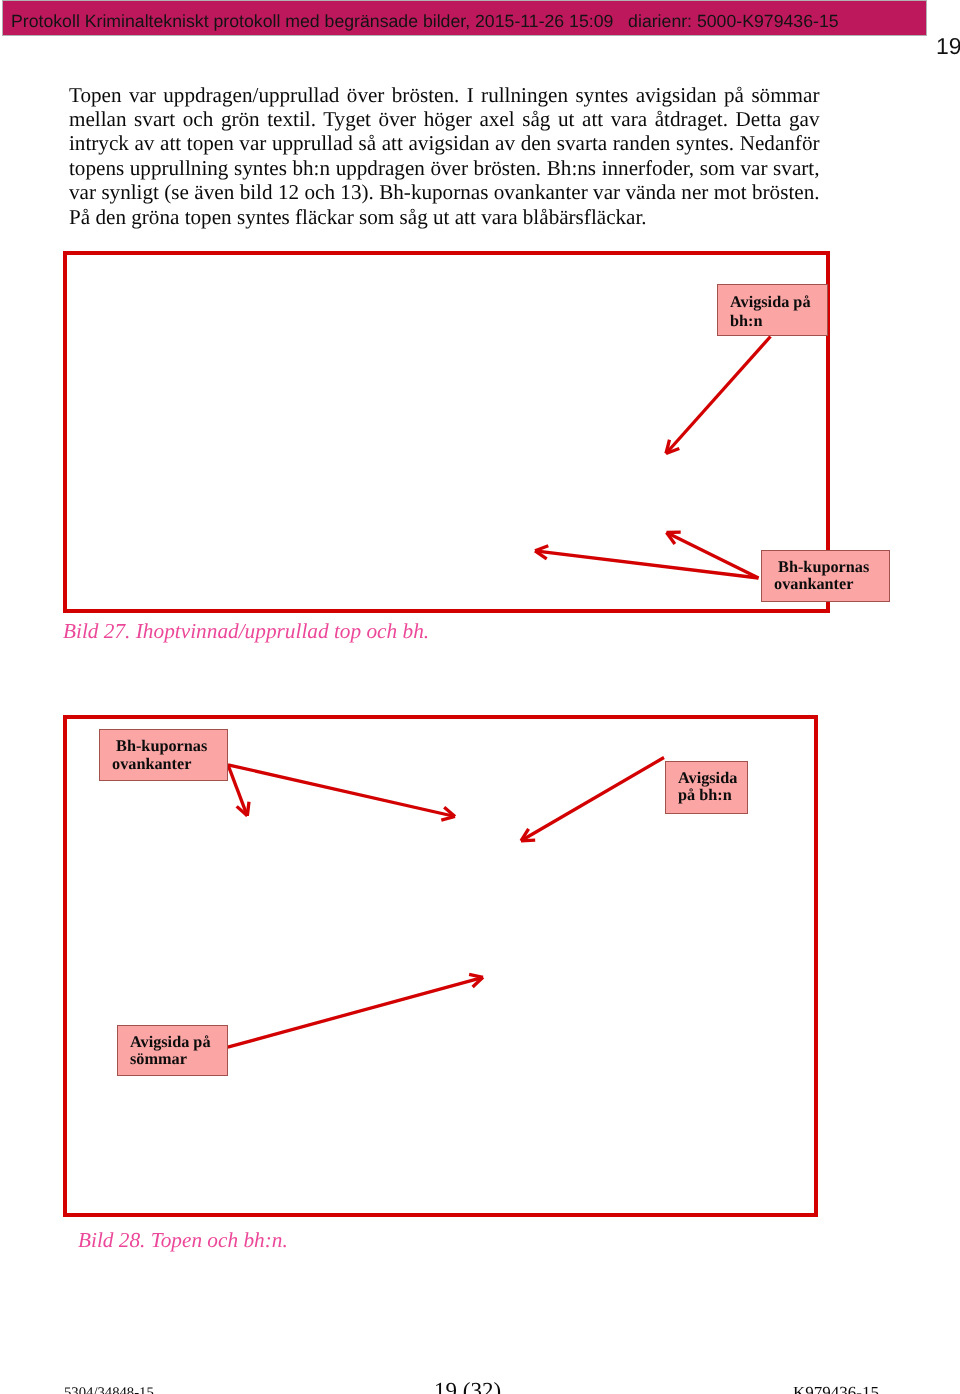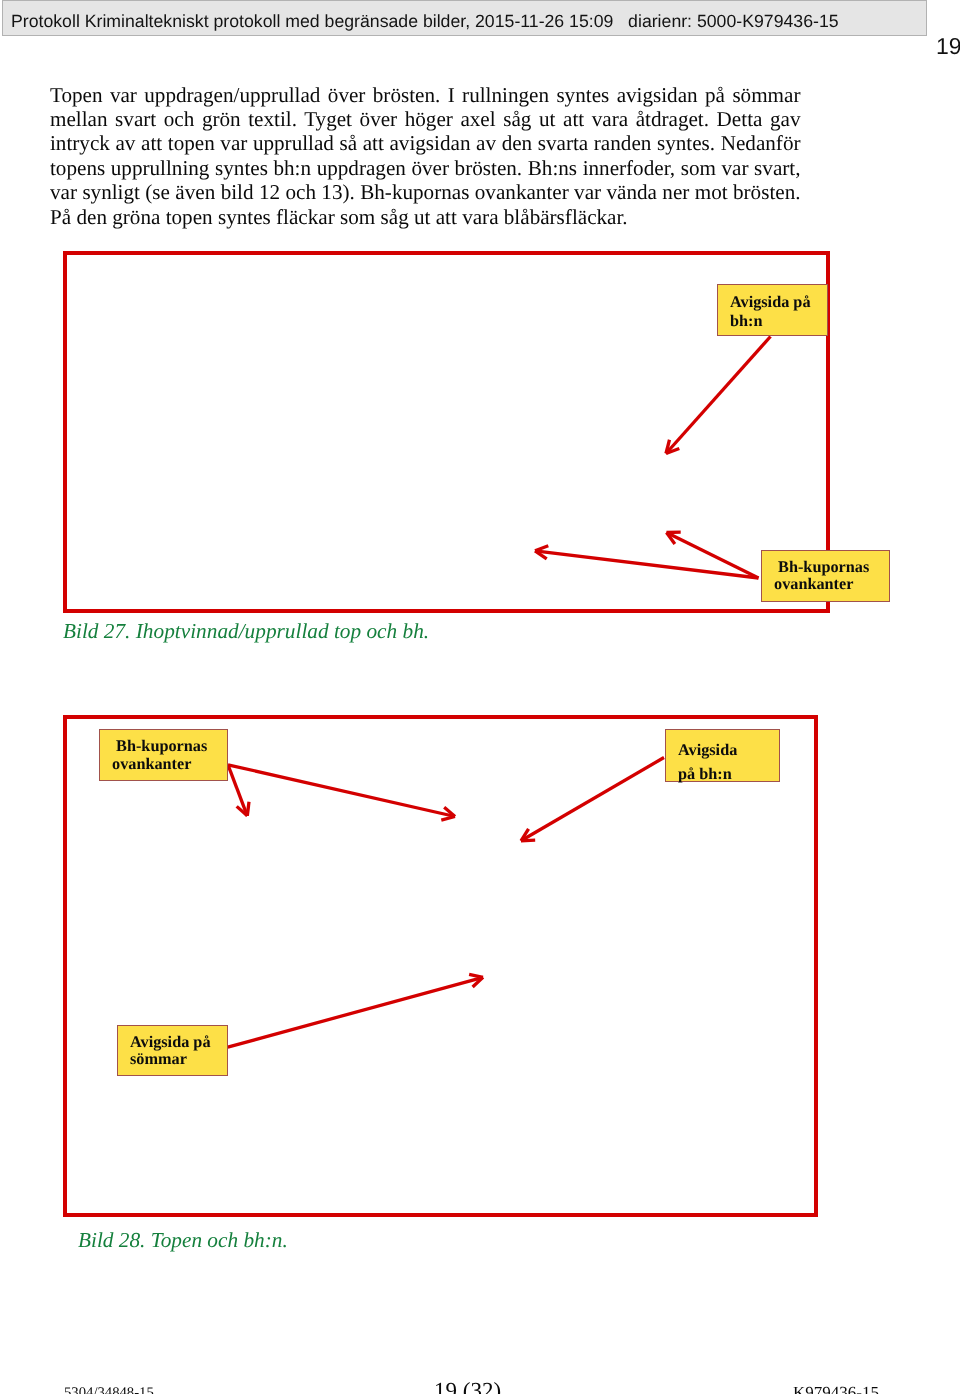--- a/index.html
+++ b/index.html
@@ -12,78 +12,78 @@
     text-rendering:geometricPrecision;
     position:relative;
     overflow:hidden;
   }
   .page{position:absolute;left:0;top:0;width:960px;height:1394px;will-change:transform;}
 
   
   .hdr-box{
     position:absolute;left:2px;top:0px;width:925px;height:36px;
     border:1px solid #b2b2b2;
-    background:#e5e5e5;
+    background:#be185d;
     box-sizing:border-box;
   }
   .hdr-text{
     position:absolute;left:8px;top:11px;
     font-family:"Liberation Sans", sans-serif;
     font-size:17.7px;line-height:18px;
     color:#131313;white-space:pre;
   }
   .page-num{
     position:absolute;left:936px;top:35px;
     font-family:"Liberation Sans", sans-serif;
     font-size:23px;line-height:23px;
     color:#111;white-space:pre;
   }
 
   
   .para{
-    position:absolute;left:50px;top:82.5px;width:750.5px;
+    position:absolute;left:69px;top:82.5px;width:750.5px;
     font-family:"Liberation Serif", serif;
     font-size:21.15px;line-height:24.45px;
     color:#0a0a0a;
     text-align:justify;
   }
 
   
   .fig{position:absolute;border:4px solid #d30000;box-sizing:border-box;background:#fff;}
   .fig-inner{width:100%;height:100%;background:#fff;}
   #fig1{left:63px;top:251px;width:767px;height:362px;}
   #fig2{left:63px;top:715px;width:755px;height:502px;}
 
   .caption{
     position:absolute;
     font-family:"Liberation Serif", serif;
-    font-style:italic;font-size:21.3px;line-height:21.3px;color:#15803d;
+    font-style:italic;font-size:21.3px;line-height:21.3px;color:#ec4899;
     white-space:pre;
   }
   #cap1{left:63px;top:621px;}
   #cap2{left:78px;top:1230px;}
 
   
   .lbl{
     position:absolute;
     border:1px solid #a1524c;
-    background:#fde047;
+    background:#fca5a5;
     box-sizing:border-box;
     font-family:"Liberation Serif", serif;
     font-weight:bold;font-size:16.25px;line-height:17.5px;
     color:#0d0d0d;
     padding:8px 0 15px 12px;
     white-space:pre;
     z-index:5;
   }
 
   #lbl1{left:717px;top:284px;width:111px;height:52px;line-height:18.5px;}
   #lbl2{left:761px;top:550px;width:129px;height:52px;line-height:17.4px;}
   #lbl3{left:99px;top:729px;width:129px;height:52px;line-height:17.6px;}
-  #lbl4{left:665px;top:729px;width:115px;height:53px;line-height:24px;}
+  #lbl4{left:665px;top:761px;width:83px;height:53px;line-height:17px;}
   #lbl5{left:117px;top:1025px;width:111px;height:51px;line-height:16.9px;}
 
   
   .arrows{position:absolute;left:0;top:0;width:960px;height:1394px;pointer-events:none;z-index:3;}
 
   
   .foot{
     position:absolute;
     font-family:"Liberation Serif", serif;
     color:#0a0a0a;white-space:pre;margin-top:8px;

